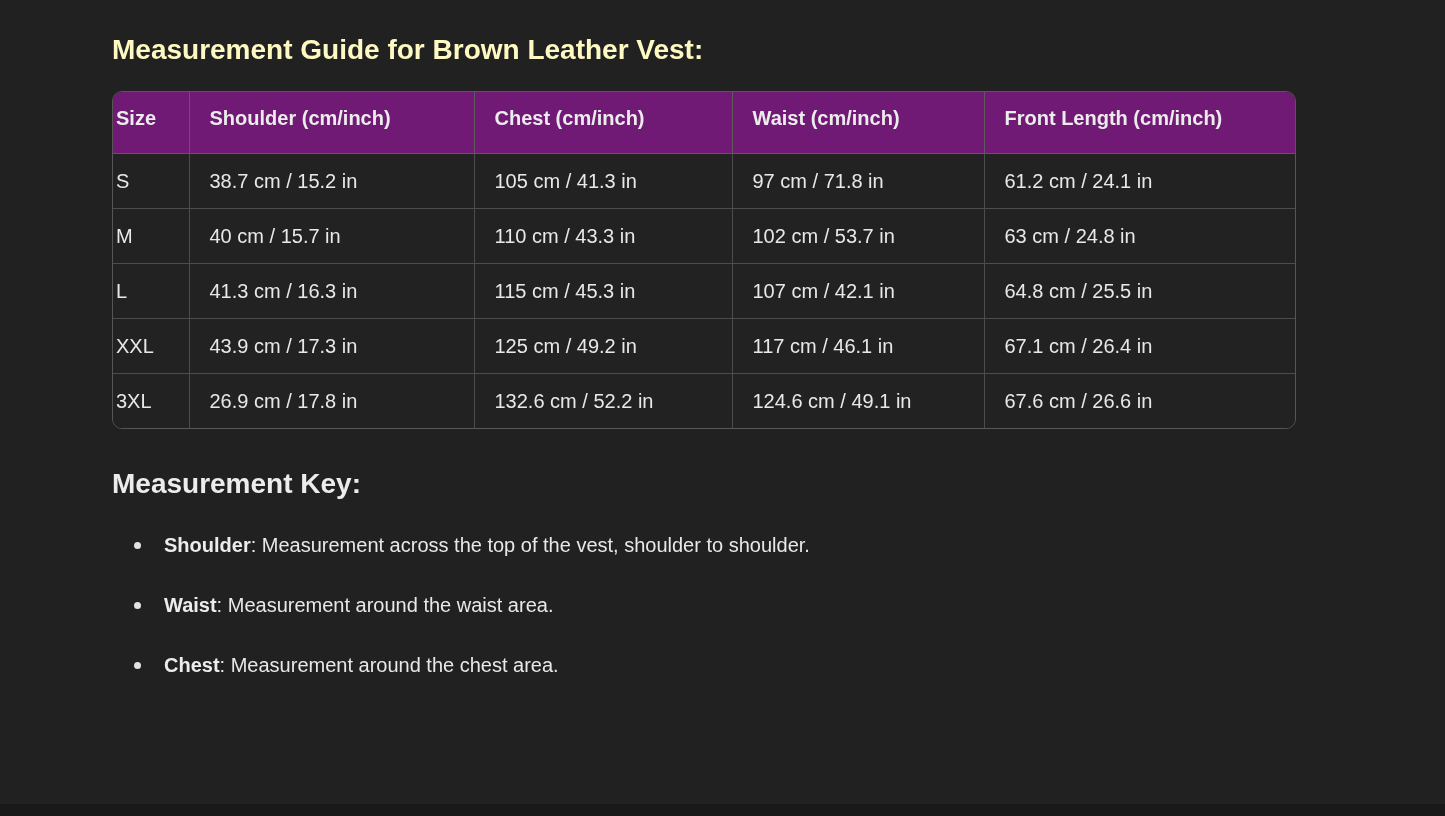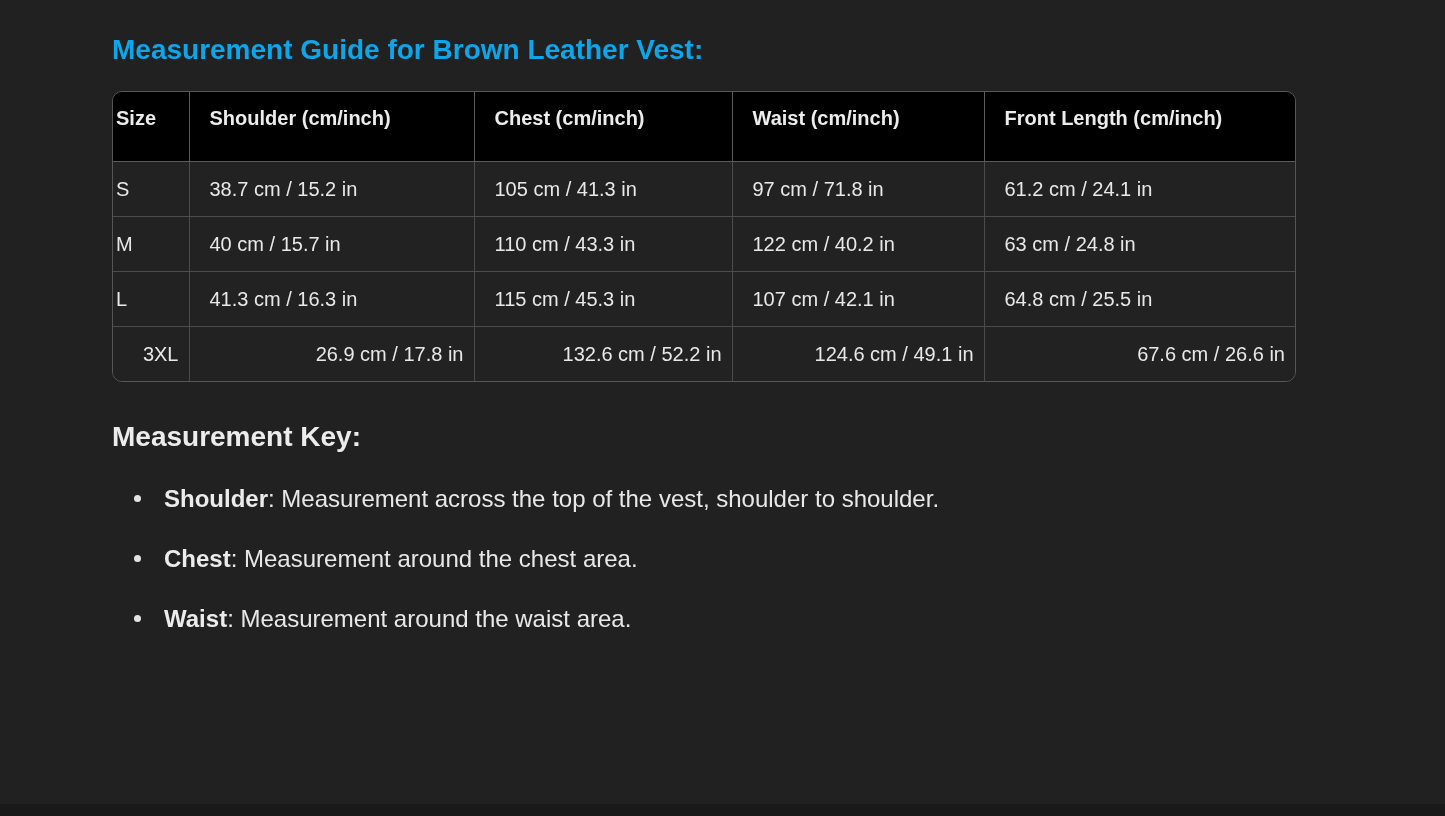--- a/index.html
+++ b/index.html
@@ -14,42 +14,42 @@
   }
   .content {
     padding: 33px 0 0 112px;
     width: 1184px;
   }
   .doc-title {
     font-size: 28px;
     font-weight: 700;
     line-height: 34px;
     margin: 0 0 24px 0;
-    color: #0ea5e9;
+    color: #fef9c3;
   }
   .table-wrap {
     width: 1182px;
     border: 1px solid #565656;
     border-radius: 10px;
     overflow: hidden;
     background: #222222;
   }
   table.size-chart {
     border-collapse: collapse;
     table-layout: fixed;
     width: 1182px;
   }
   table.size-chart th {
-    background: #000000;
+    background: #701a75;
     height: 53px;
     font-size: 20px;
     font-weight: 600;
     text-align: left;
     color: #ececec;
-    padding: 0 10px 16px 20px;
+    padding: 0 10px 8px 20px;
     border-right: 1px solid #5b5b5b;
     border-bottom: 1px solid #5b5b5b;
     vertical-align: middle;
     white-space: nowrap;
   }
   table.size-chart td {
     background: #222222;
     height: 54px;
     font-size: 20px;
     font-weight: 400;
@@ -63,38 +63,37 @@
   table.size-chart th:first-child,
   table.size-chart td:first-child {
     padding-left: 3px;
   }
   table.size-chart th:last-child,
   table.size-chart td:last-child {
     border-right: none;
   }
   table.size-chart tr:last-child td {
     border-bottom: none;
-    text-align: right;
   }
   .key-heading {
     font-size: 28px;
     font-weight: 700;
     line-height: 34px;
     margin: 38px 0 0 0;
     color: #ececec;
   }
   ul.key-list {
     list-style: none;
     margin: 33px 0 0 0;
     padding: 0;
   }
   ul.key-list li {
     position: relative;
     padding-left: 52px;
-    font-size: 24px;
+    font-size: 20px;
     line-height: 23px;
     margin: 0 0 37px 0;
     color: #e8e8e8;
   }
   ul.key-list li .bullet {
     position: absolute;
     left: 22px;
     top: 8px;
     width: 7px;
     height: 7px;
@@ -144,44 +143,51 @@
             <td>S</td>
             <td>38.7 cm / 15.2 in</td>
             <td>105 cm / 41.3 in</td>
             <td>97 cm / 71.8 in</td>
             <td>61.2 cm / 24.1 in</td>
           </tr>
           <tr>
             <td>M</td>
             <td>40 cm / 15.7 in</td>
             <td>110 cm / 43.3 in</td>
-            <td>122 cm / 40.2 in</td>
+            <td>102 cm / 53.7 in</td>
             <td>63 cm / 24.8 in</td>
           </tr>
           <tr>
             <td>L</td>
             <td>41.3 cm / 16.3 in</td>
             <td>115 cm / 45.3 in</td>
             <td>107 cm / 42.1 in</td>
             <td>64.8 cm / 25.5 in</td>
+          </tr>
+          <tr>
+            <td>XXL</td>
+            <td>43.9 cm / 17.3 in</td>
+            <td>125 cm / 49.2 in</td>
+            <td>117 cm / 46.1 in</td>
+            <td>67.1 cm / 26.4 in</td>
           </tr>
           <tr>
             <td>3XL</td>
             <td>26.9 cm / 17.8 in</td>
             <td>132.6 cm / 52.2 in</td>
             <td>124.6 cm / 49.1 in</td>
             <td>67.6 cm / 26.6 in</td>
           </tr>
         </tbody>
     </table>
   </div>
 
   <h2 class="key-heading">Measurement Key:</h2>
 
   <ul class="key-list">
       <li><span class="bullet"></span><span class="term">Shoulder</span><span>: Measurement across the top of the vest, shoulder to shoulder.</span></li>
+      <li><span class="bullet"></span><span class="term">Waist</span><span>: Measurement around the waist area.</span></li>
       <li><span class="bullet"></span><span class="term">Chest</span><span>: Measurement around the chest area.</span></li>
-      <li><span class="bullet"></span><span class="term">Waist</span><span>: Measurement around the waist area.</span></li>
     </ul>
 
 </div>
 
 <div class="footer-band"></div>
 
 </body></html>

